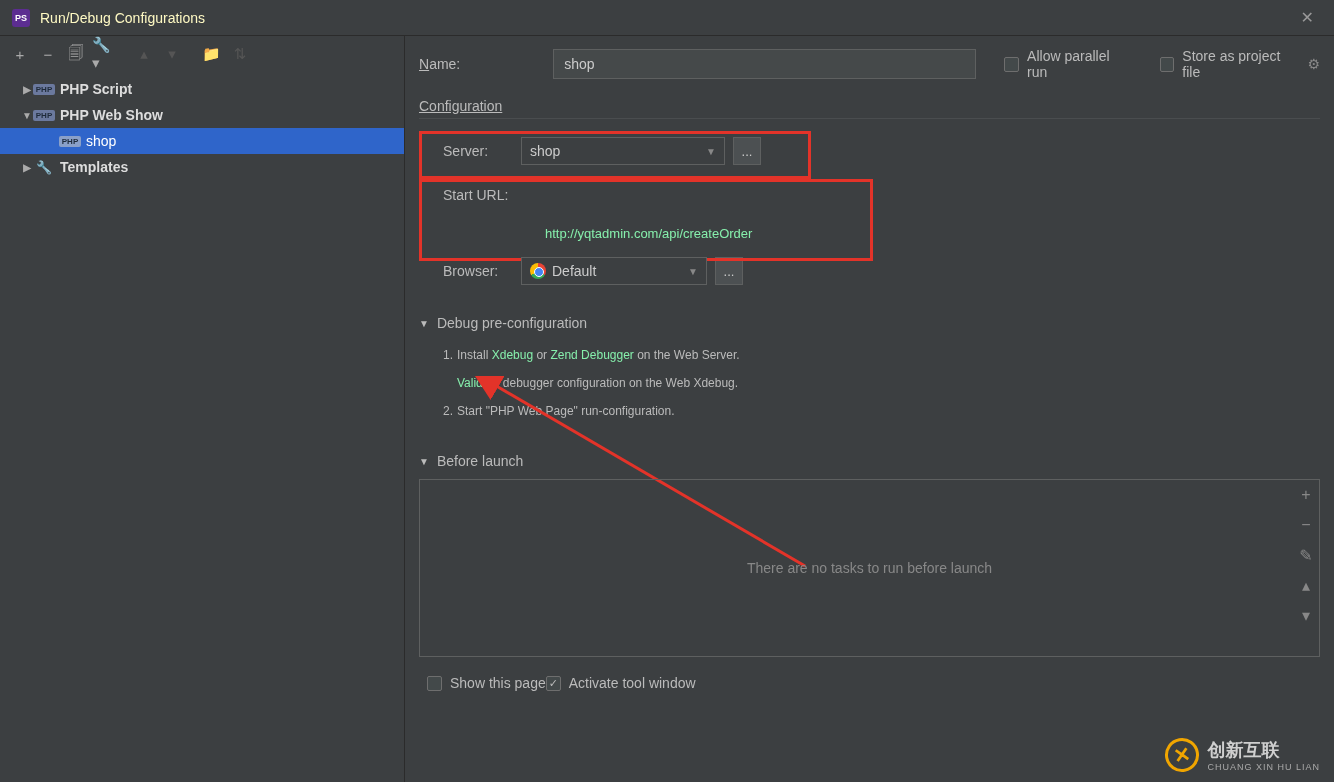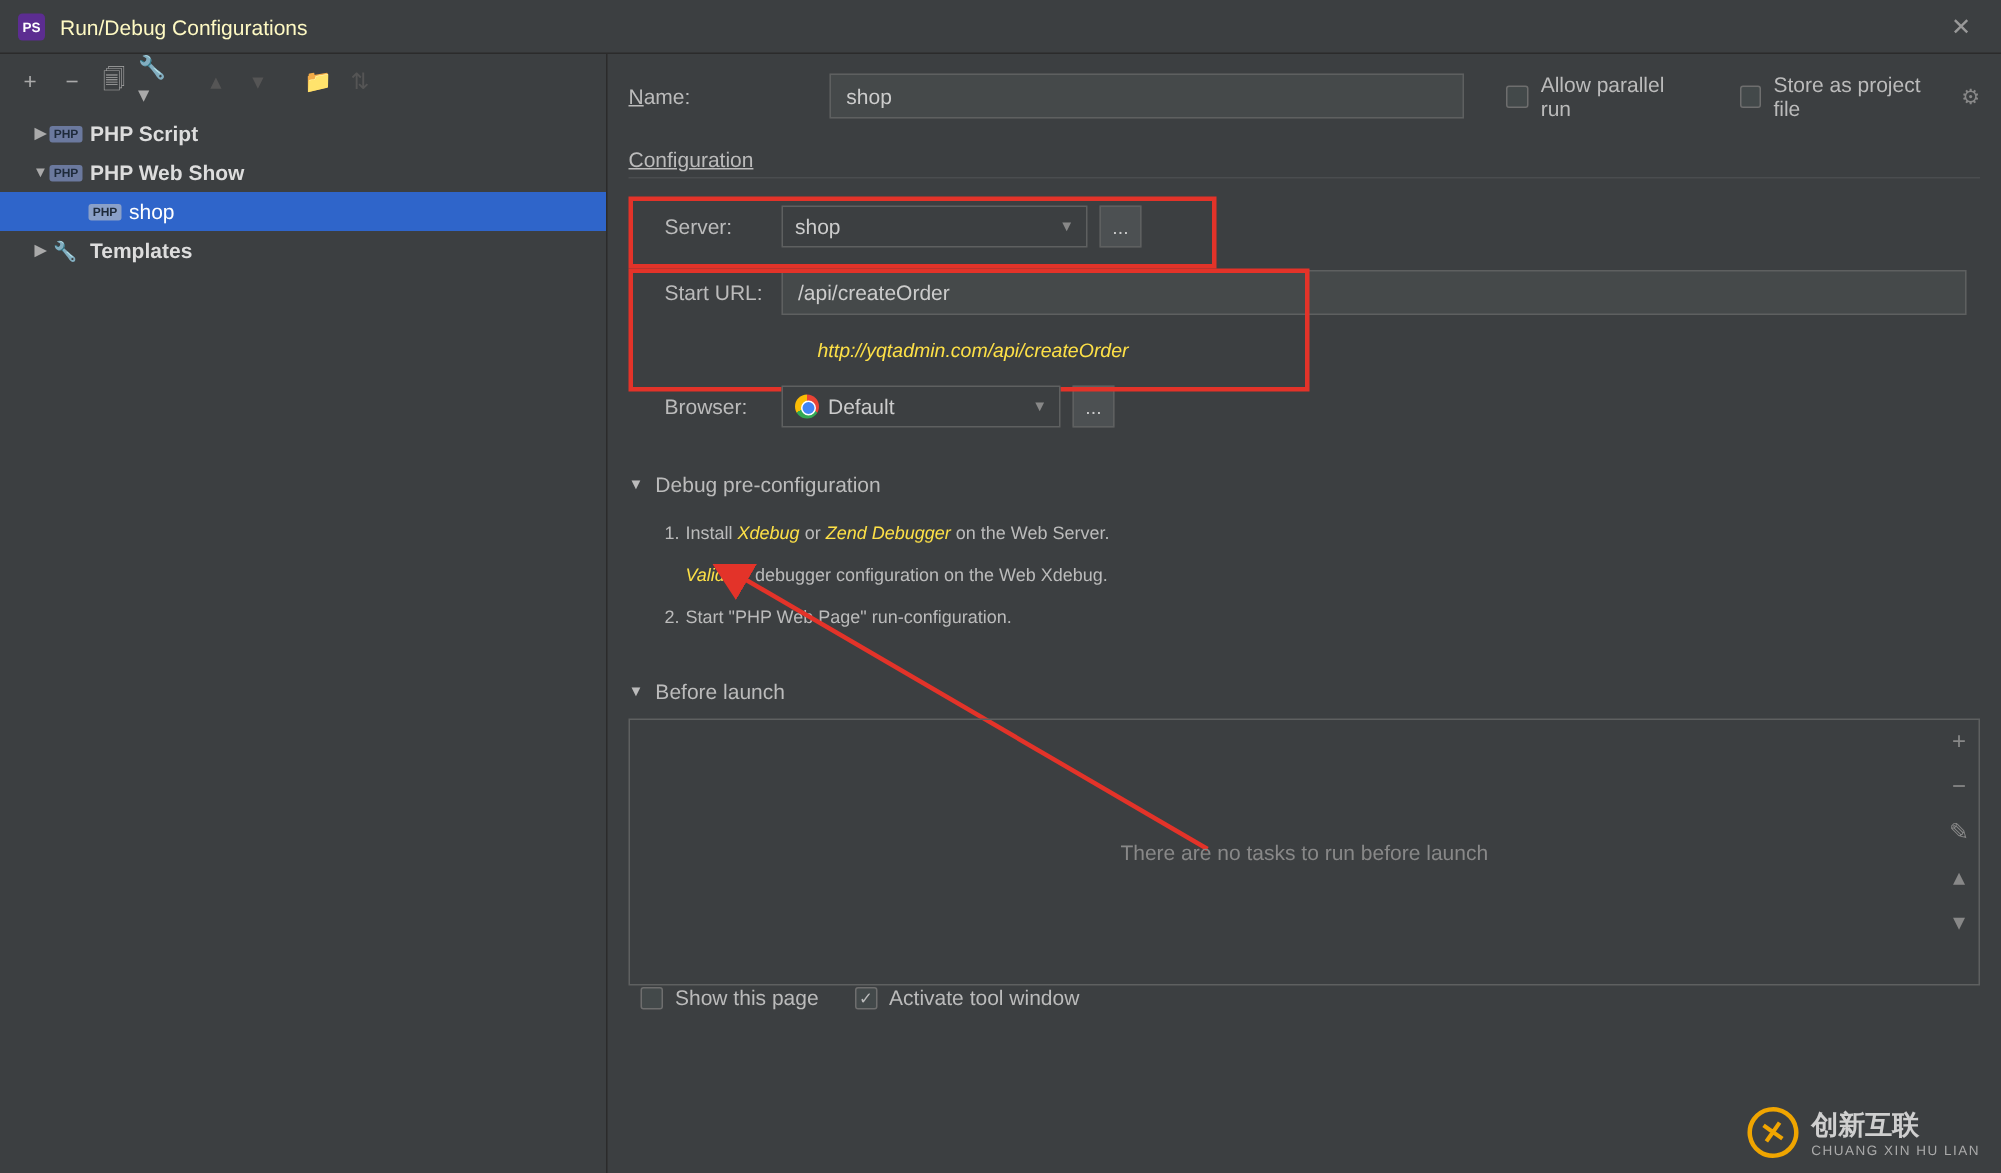--- a/index.html
+++ b/index.html
@@ -181,21 +181,21 @@
   .browse-btn {
     width: 28px; height: 28px;
     border: 1px solid #5e6060;
     background: #4c5052;
     margin-left: 8px;
     display: flex; align-items: center; justify-content: center;
     color: #ccc; cursor: pointer;
   }
   .url-input { width: 340px; }
   .full-url-row { padding-left: 102px; }
-  .link { color: #fde047; cursor: pointer; font-style: italic; }
+  .link { color: #86efac; cursor: pointer; }
   .highlight-box {
     position: absolute;
     border: 3px solid #e33329;
     pointer-events: none;
   }
   .debug-section { margin-top: 22px;}
   .collapse-header {
     display: flex; align-items: center; gap: 8px;
     font-size: 14px; margin-bottom: 10px;
   }
@@ -214,22 +214,22 @@
     margin-top: 6px;
   }
   .bl-tools {
     position: absolute;
     right: 2px; top: 4px;
     display: flex; flex-direction: column; gap: 8px;
     color: #888;
   }
   .bl-tool { width: 22px; height: 22px; display:flex;align-items:center;justify-content:center;cursor:pointer;font-size:16px;}
   .bottom-checks {
-    display: flex; gap: 24px; align-items: center;
-    margin-top: 0;
+    display: flex; align-items: center;
+    margin-top: 18px;
     padding-left: 8px;
     font-size: 14px;
   }
   .gear-small { color: #888; font-size: 14px;}
   .watermark {
     position: absolute;
     right: 14px;
     bottom: 10px;
     display: flex;
     align-items: center;
@@ -338,21 +338,20 @@
         <div class="field-label"><span class="u">S</span>erver:</div>
         <div class="select">
           <span>shop</span>
           <span class="arrow">▼</span>
         </div>
         <div class="browse-btn">...</div>
       </div>
 
       <div class="field-row">
         <div class="field-label">Start <span class="u">U</span>RL:</div>
-        <input class="text-input url-input" style="width: 790px;" value="/api/createOrder">
       </div>
 
       <div class="field-row full-url-row" style="height:32px;">
         <span class="link">http://yqtadmin.com/api/createOrder</span>
       </div>
 
       <div class="field-row">
         <div class="field-label"><span class="u">B</span>rowser:</div>
         <div class="select" style="width:186px;">
           <span class="chrome-circle"></span>

